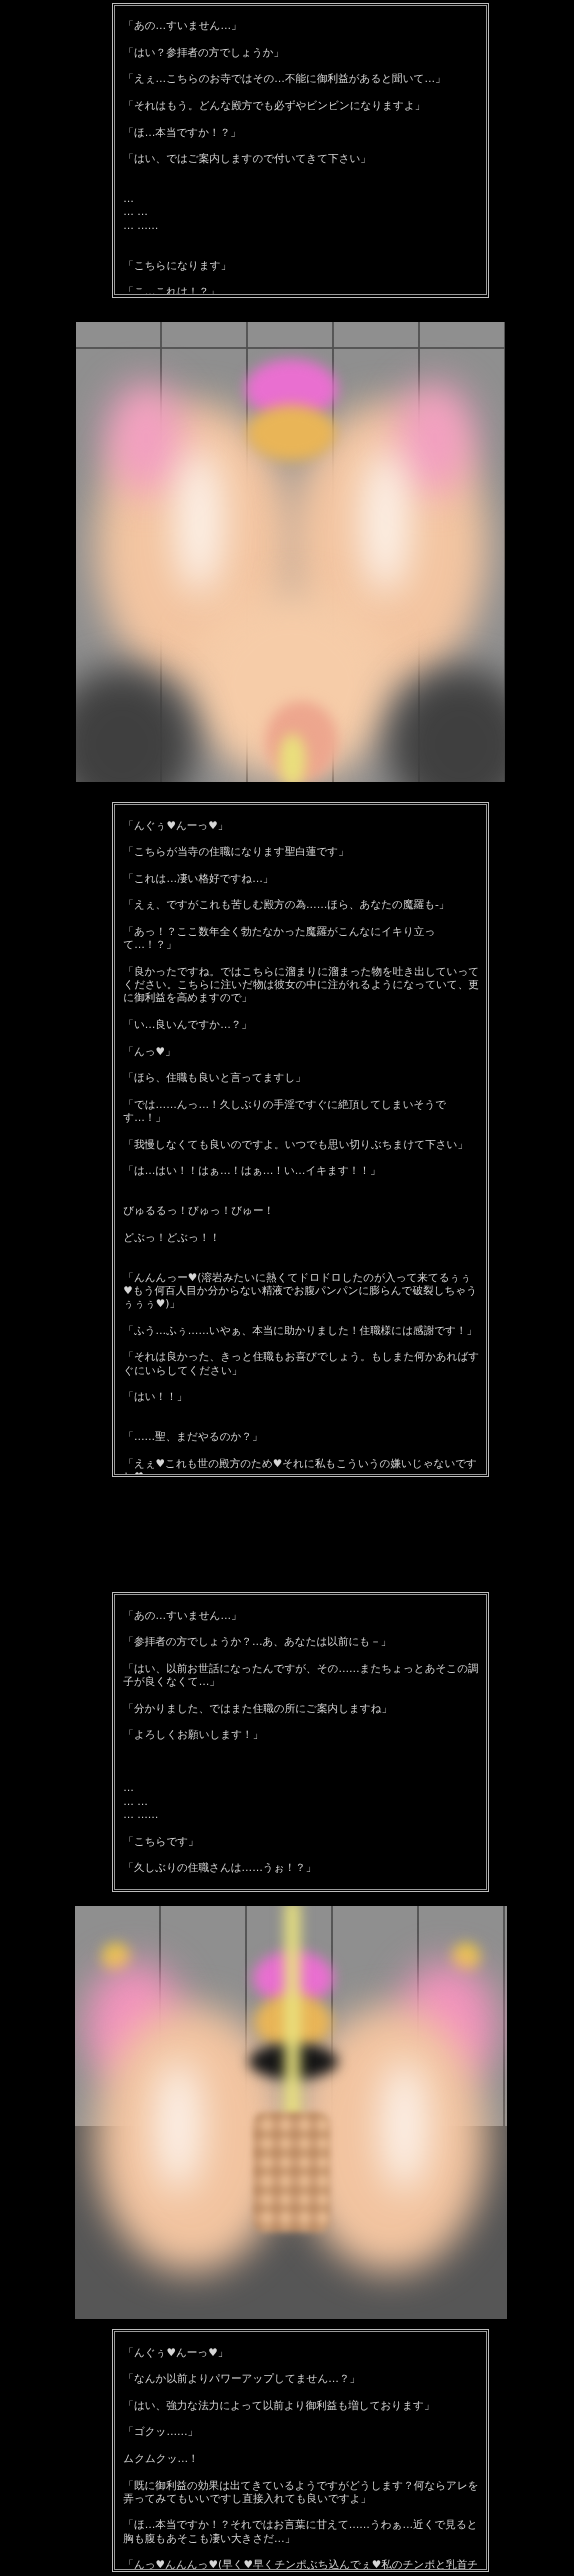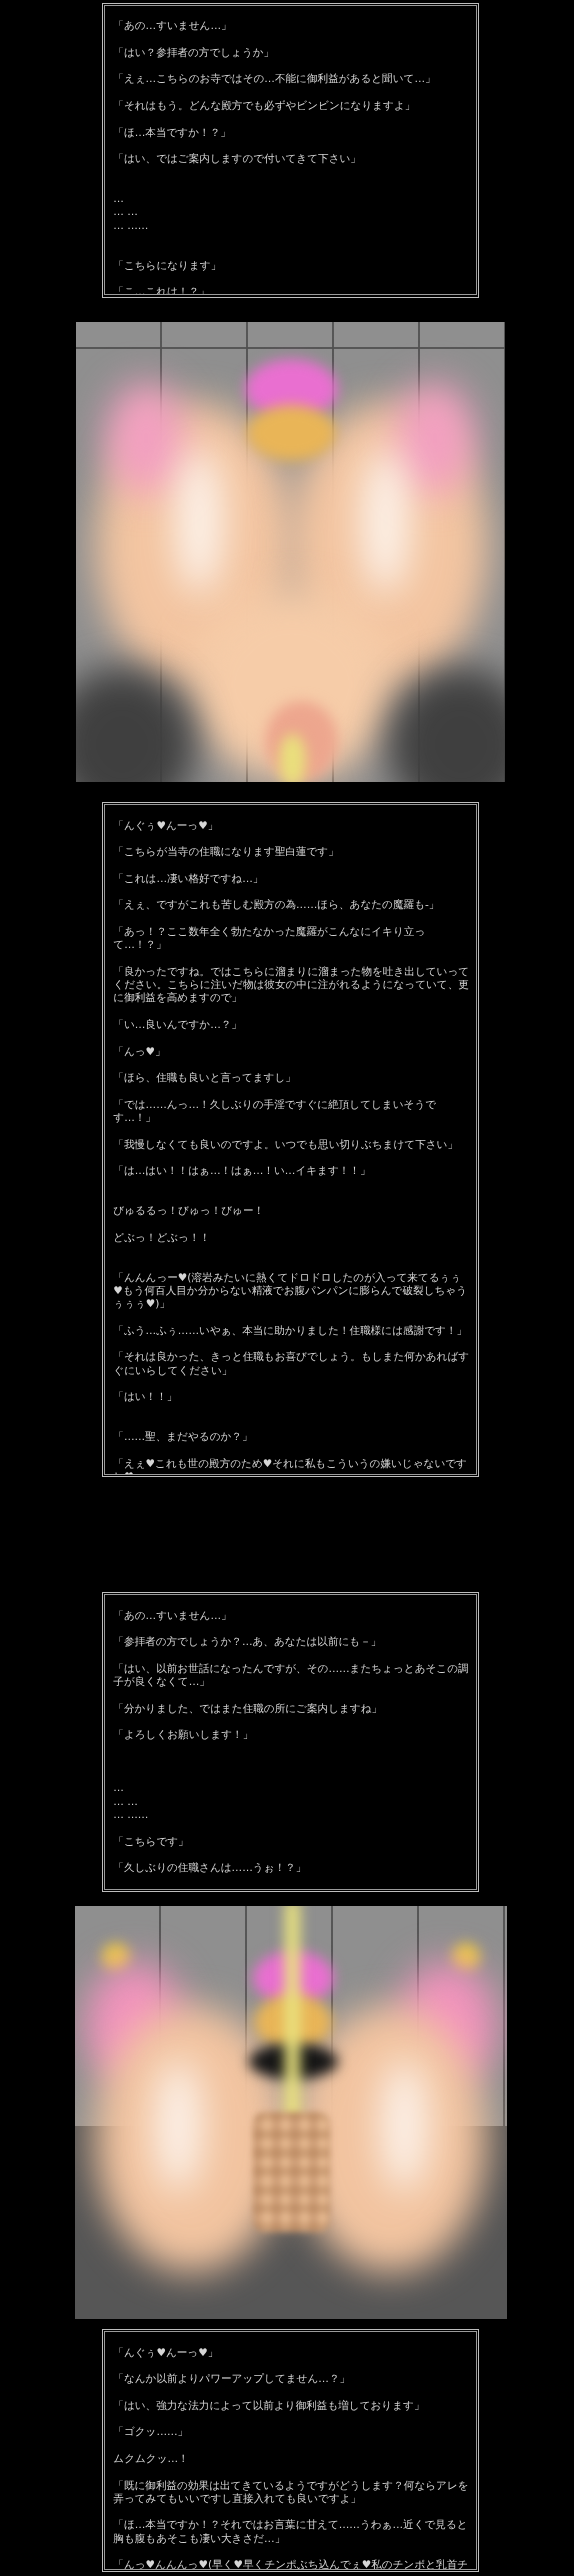--- a/index.html
+++ b/index.html
@@ -6,21 +6,21 @@
   body {
     width: 574px; height: 2576px;
     position: relative;
     font-family: "DejaVu Sans", sans-serif;
   }
   .page { position: absolute; inset: 0; background: #000; }
 
   
   .dialogue-box {
     position: absolute;
-    left: 102px; width: 377px;
+    left: 112px; width: 377px;
     border: 1.3px solid #bdbdbd;
     padding: 1.3px;
     box-sizing: border-box;
     background: #000;
   }
   .dialogue-box .inner {
     border: 0.7px solid #9a9a9a;
     width: 100%; height: 100%;
     box-sizing: border-box;
     padding: 13.3px 5.3px 5.3px 8px;

